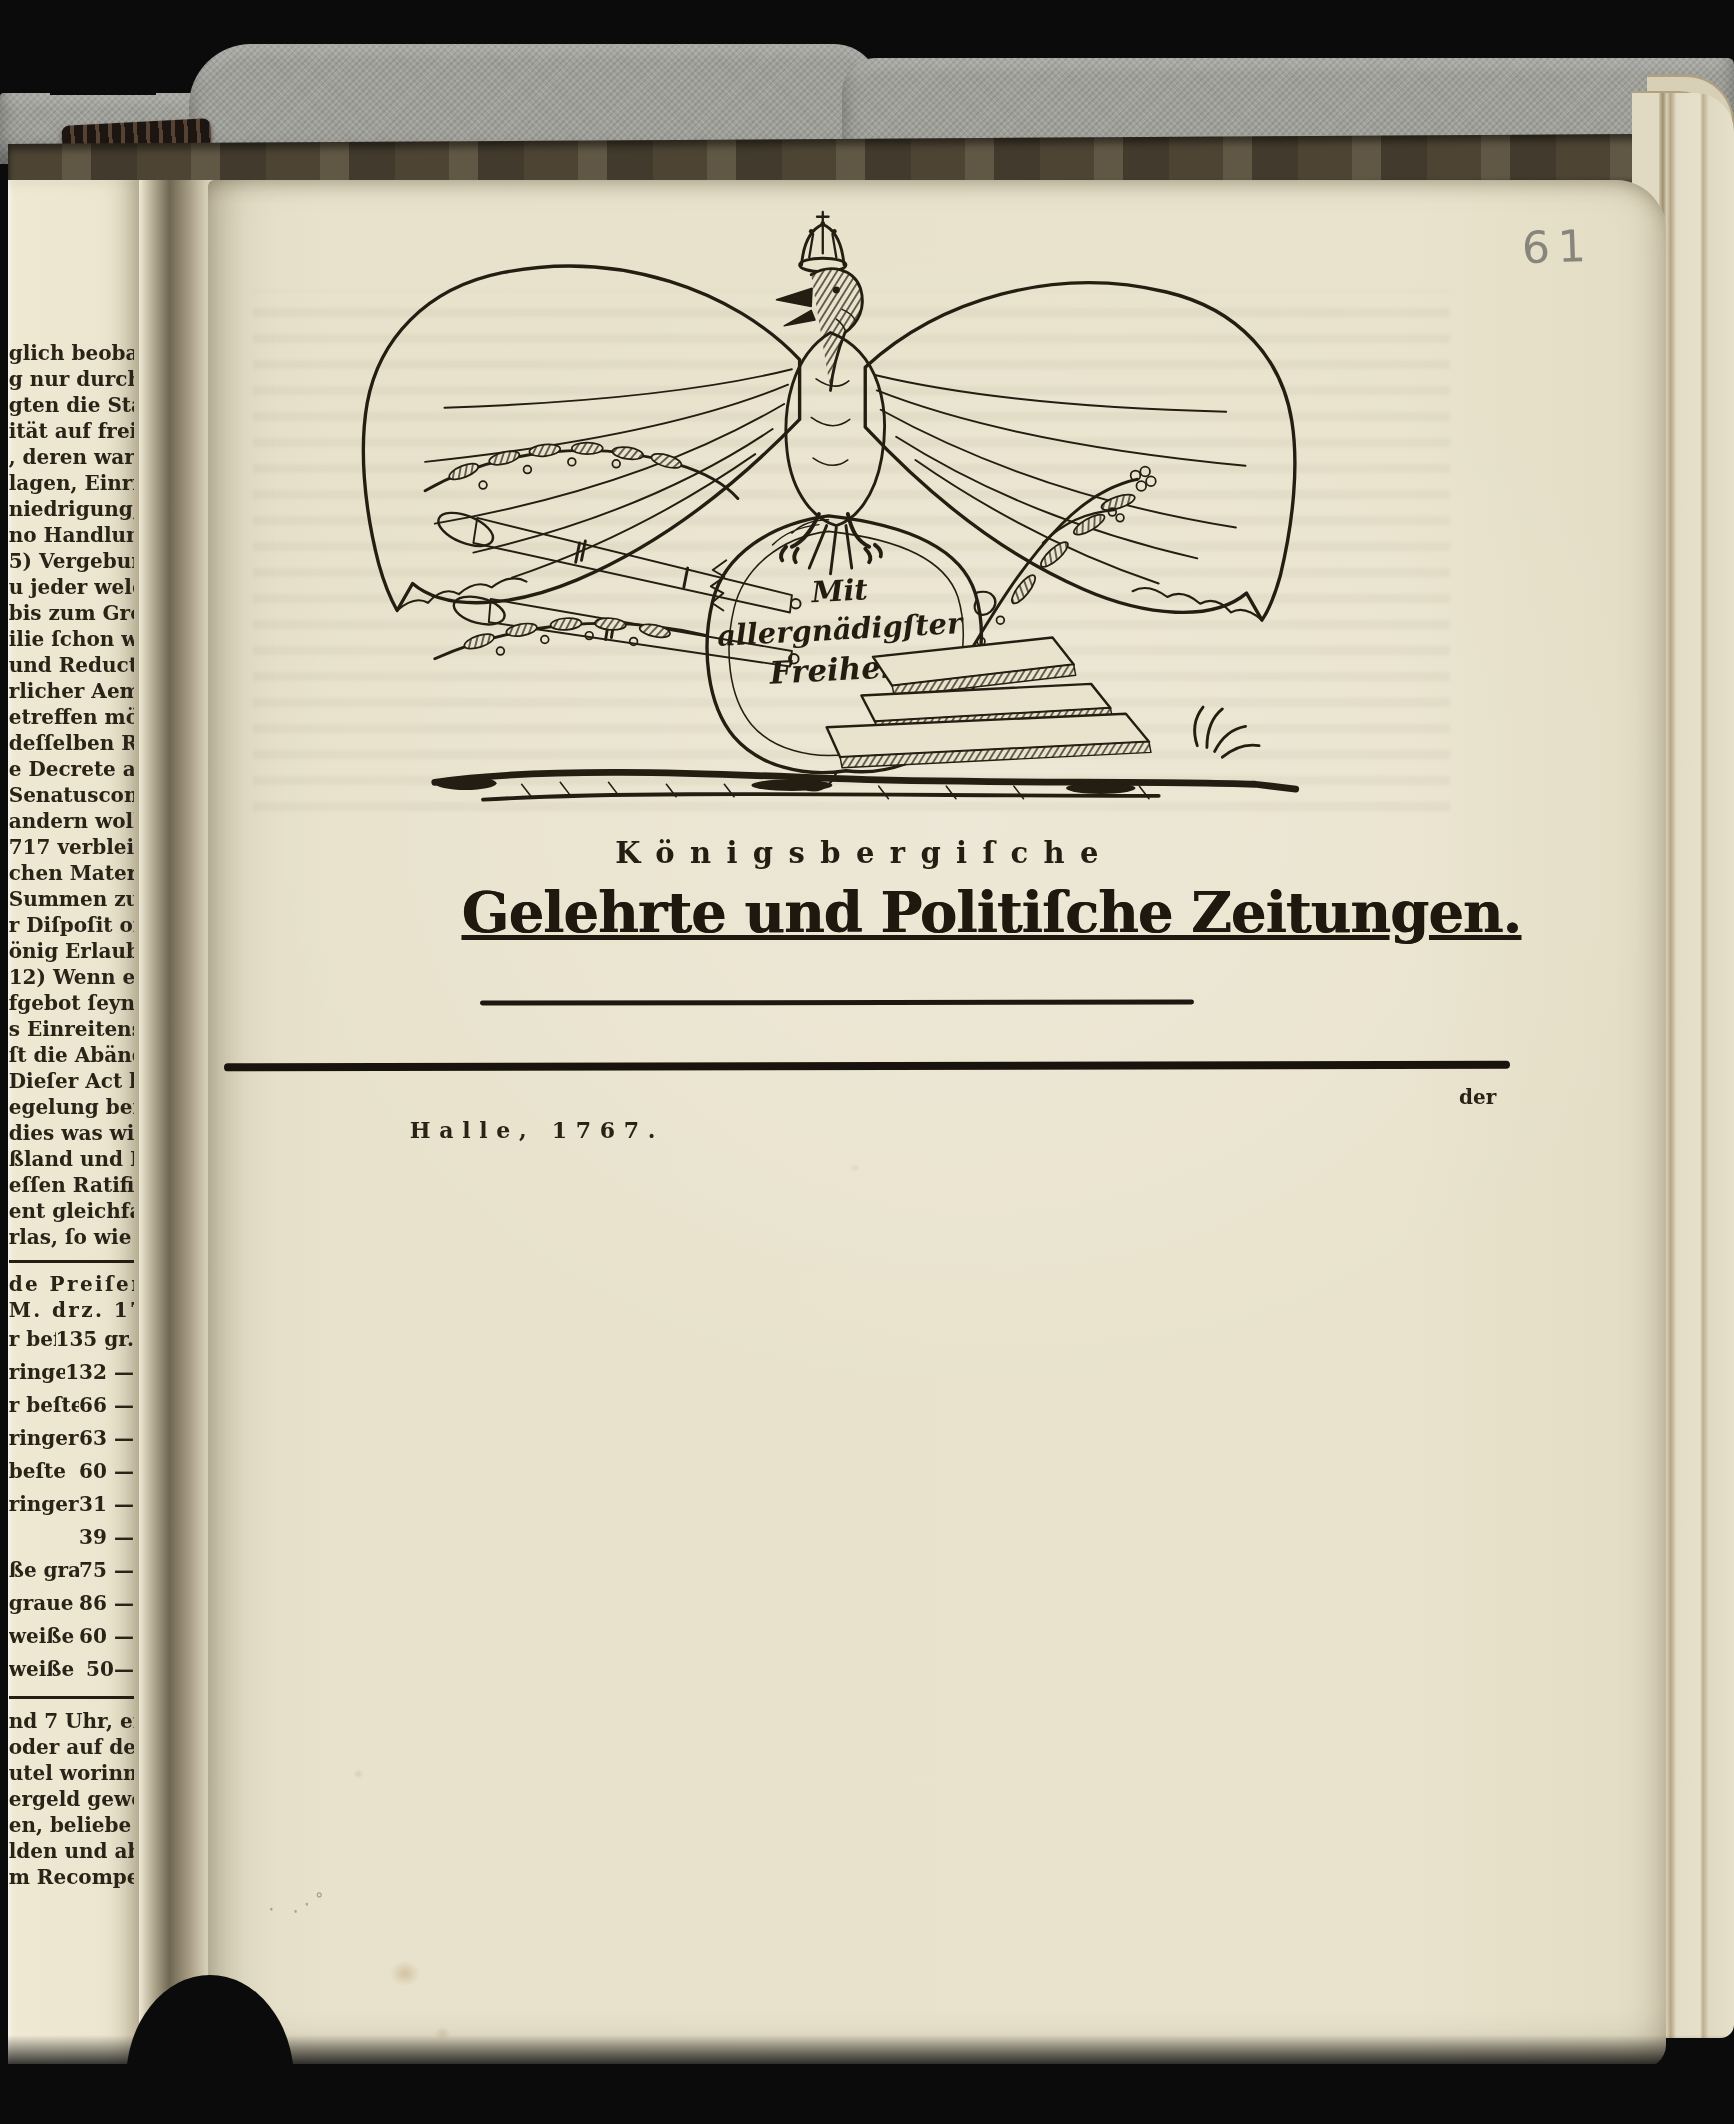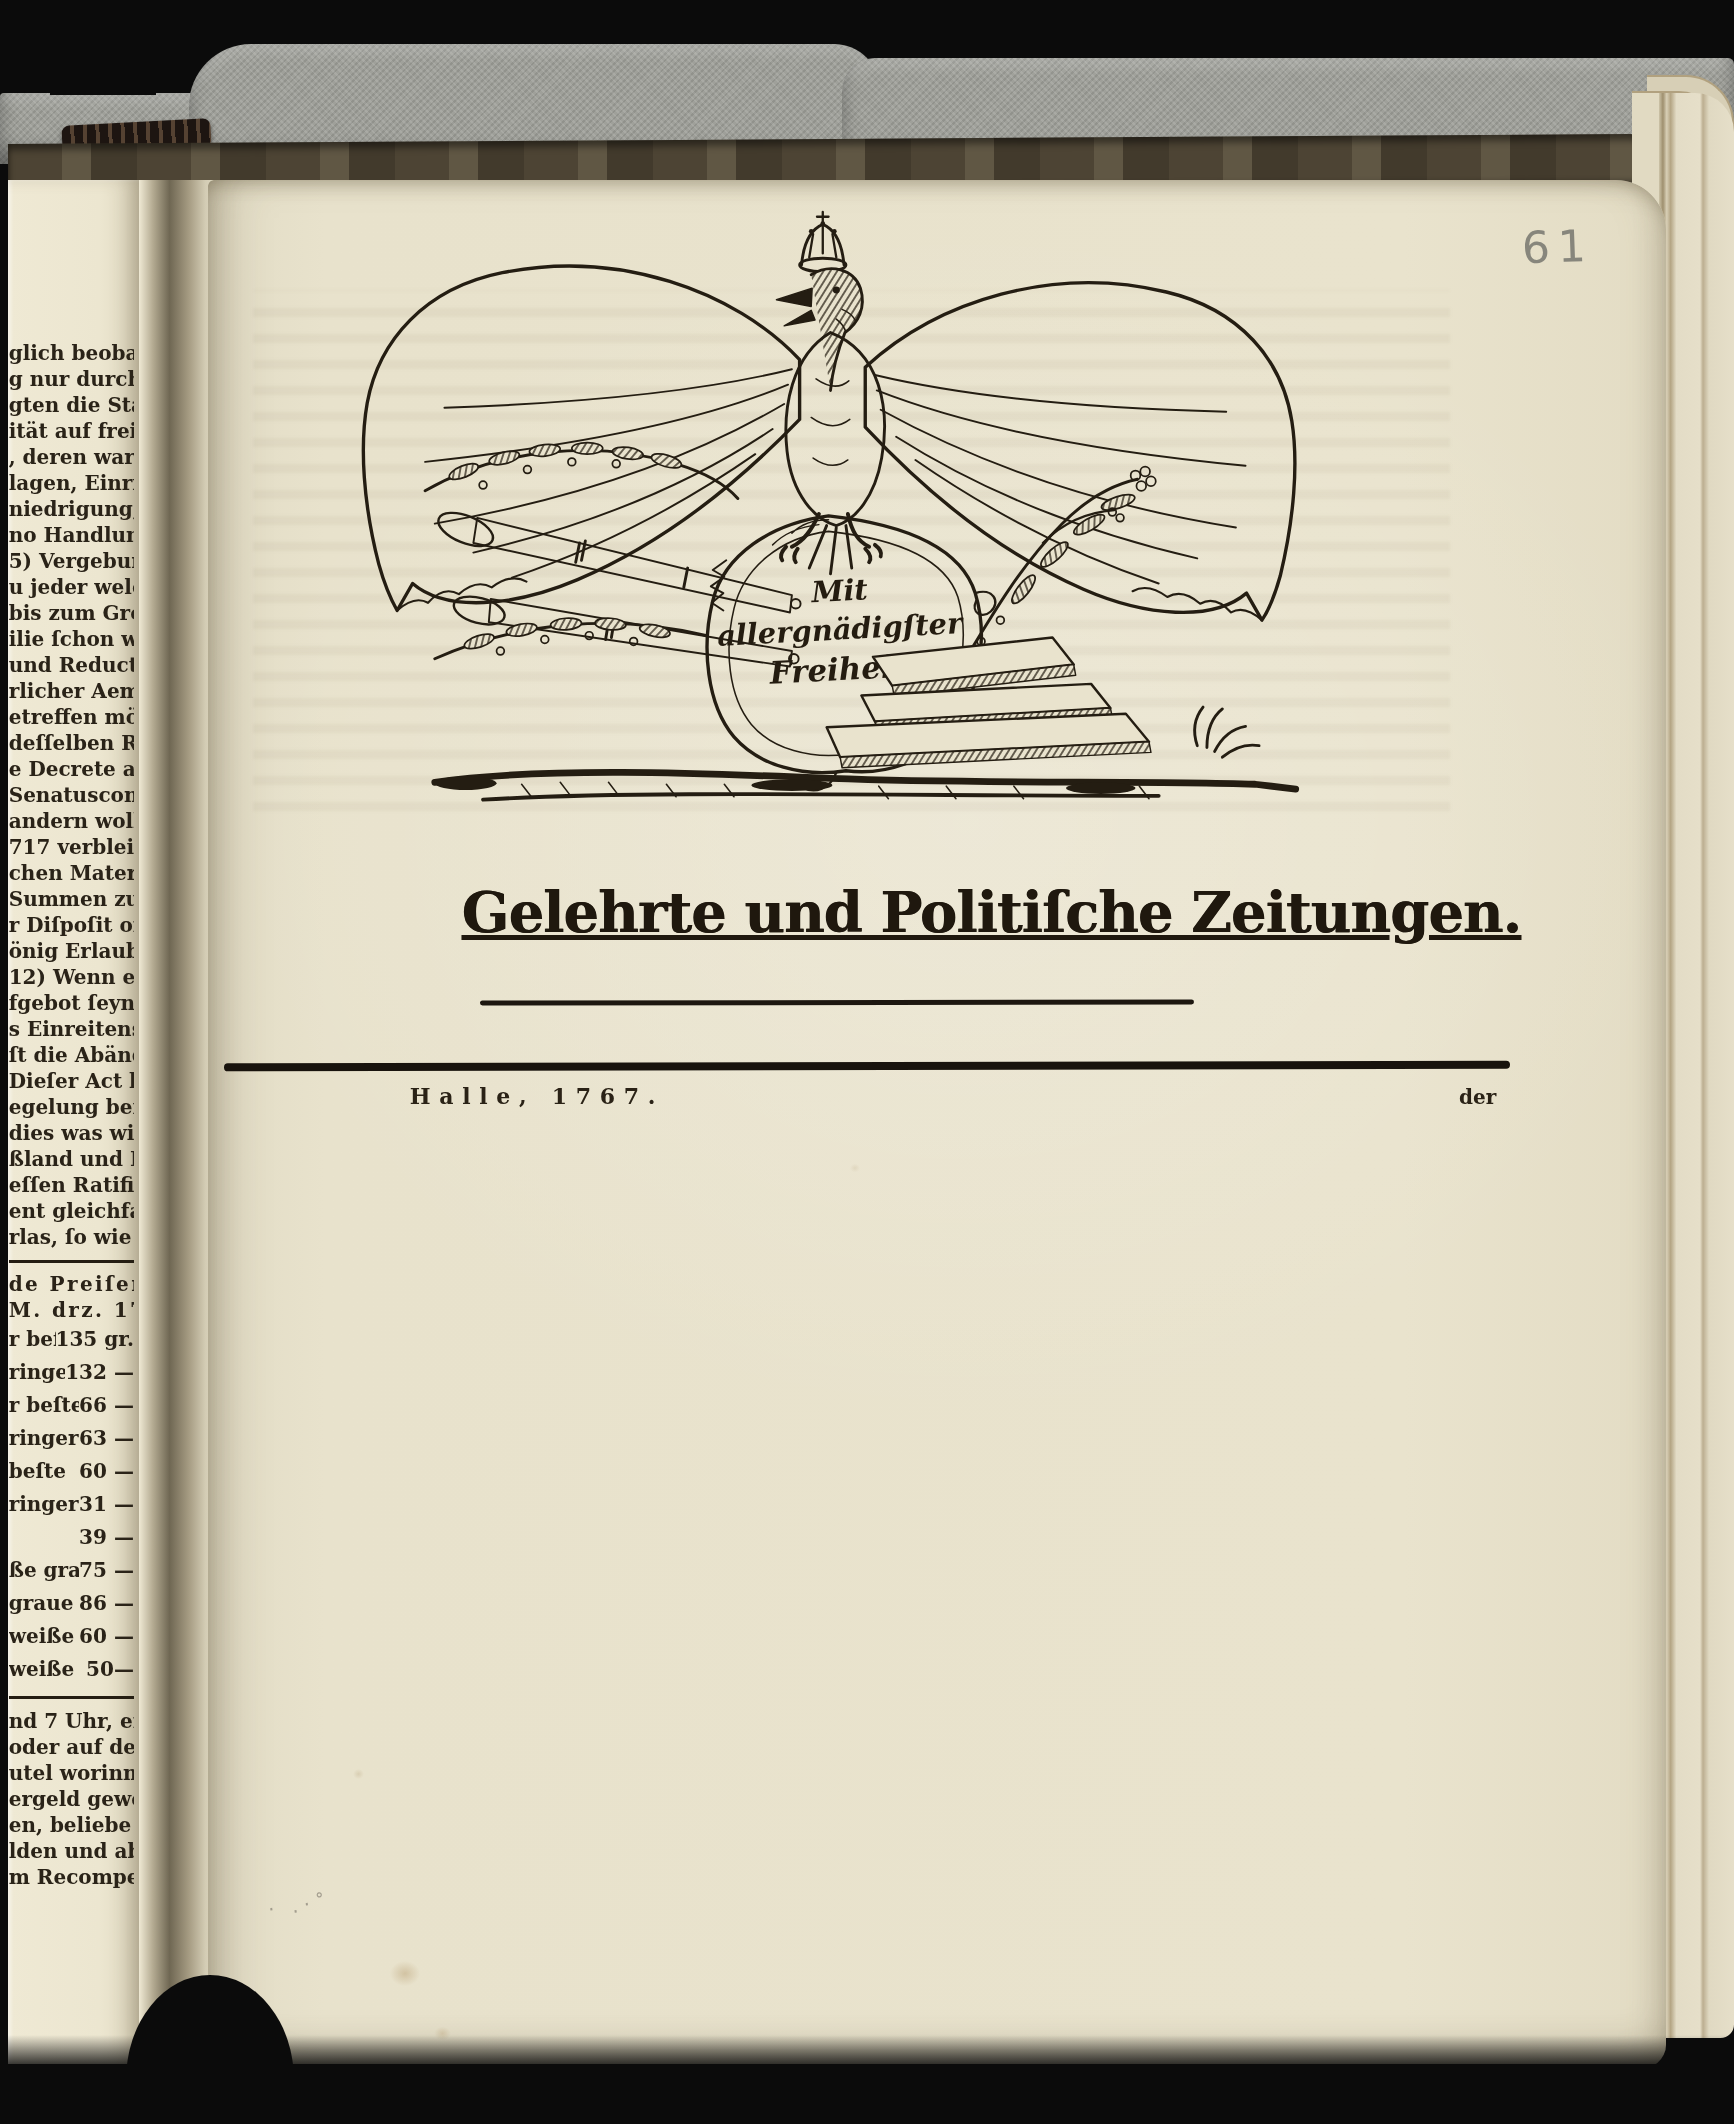--- a/index.html
+++ b/index.html
@@ -83,21 +83,21 @@
   .issue-line{position:absolute;left:208px;top:1016px;width:1313px;text-align:center;
     font-size:29px;font-weight:700;word-spacing:9.7px;color:#241d12;}
   .rule-thick{position:absolute;left:224px;top:1062px;width:1286px;height:7.7px;background:#18130d;
     border-radius:3.9px;transform:rotate(-.12deg);}
 
   
   .col{position:absolute;top:1083px;text-align:justify;font-size:20px;font-weight:700;
     line-height:26px;color:#2a2216;hyphens:auto;-webkit-hyphens:auto;}
   .col-left{left:224px;width:626px;}
   .col-right{left:867px;width:639px;}
-  .col-heading{text-align:center;letter-spacing:8.7px;font-size:22px;margin-bottom:8.7px;}
+  .col-heading{text-align:center;letter-spacing:8.7px;font-size:22px;margin-bottom:8.7px;margin-top:34px;}
   .para{margin:0;}
   .col-left .para{text-indent:41px;}
   .col-right .para{text-indent:0;}
   .catchword{text-align:right;padding-right:9.7px;margin-top:1px;font-size:20px;font-weight:700;}
 
   
   .vg{stroke:#241d12;fill:none;stroke-linecap:round;stroke-linejoin:round;}
   .motto{font-family:"DejaVu Serif",serif;font-style:italic;font-weight:600;fill:#241c10;stroke:none;}
 </style>
 </head>
@@ -539,20 +539,21 @@
         <ellipse cx="182" cy="599" rx="32" ry="7" fill="#241d12" stroke="none"></ellipse>
         <ellipse cx="520" cy="601" rx="42" ry="6" fill="#241d12" stroke="none"></ellipse>
         <ellipse cx="840" cy="604" rx="36" ry="6" fill="#241d12" stroke="none"></ellipse>
         <path class="vg" stroke-width="1.6" d="M240 600 l10 13 M280 598 l10 13 M330 598 l10 13 M390 600 l10 13 M450 600 l10 13 M610 602 l10 13 M680 602 l10 13 M750 602 l10 13 M880 602 l10 13"></path>
       </g>
     </g>
   </svg>
 
   <div class="pencil-number">61</div>
 
+  <div class="kicker">Königsbergiſche</div>
   <div class="main-title">Gelehrte und Politiſche Zeitungen.</div>
   <div class="rule-thin"></div>
   <div class="rule-thick"></div>
 
   <div class="col col-left">
     <div class="col-heading">Halle, 1767.</div>
     <div>
 
     <p class="para"></p>
         <p class="para"></p>

